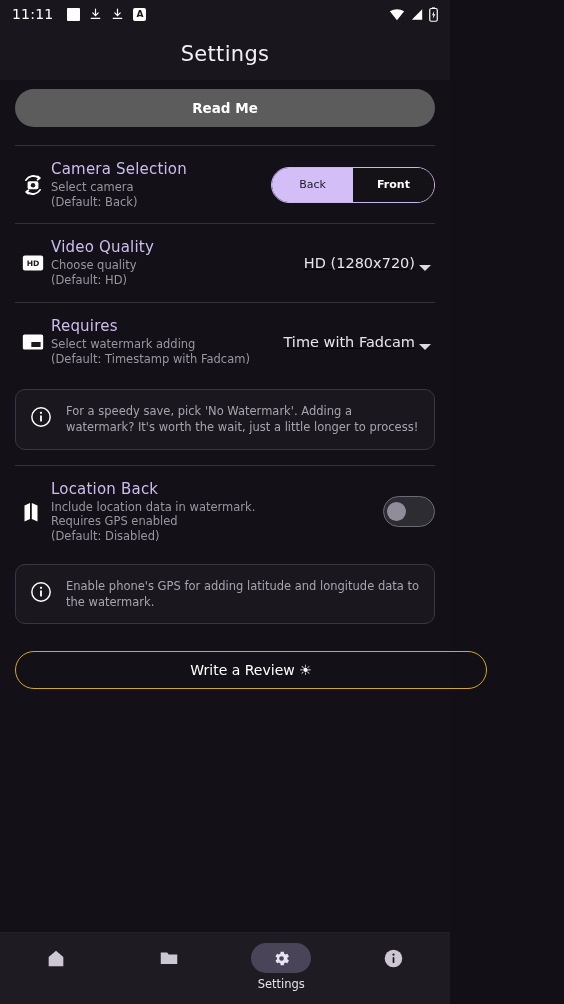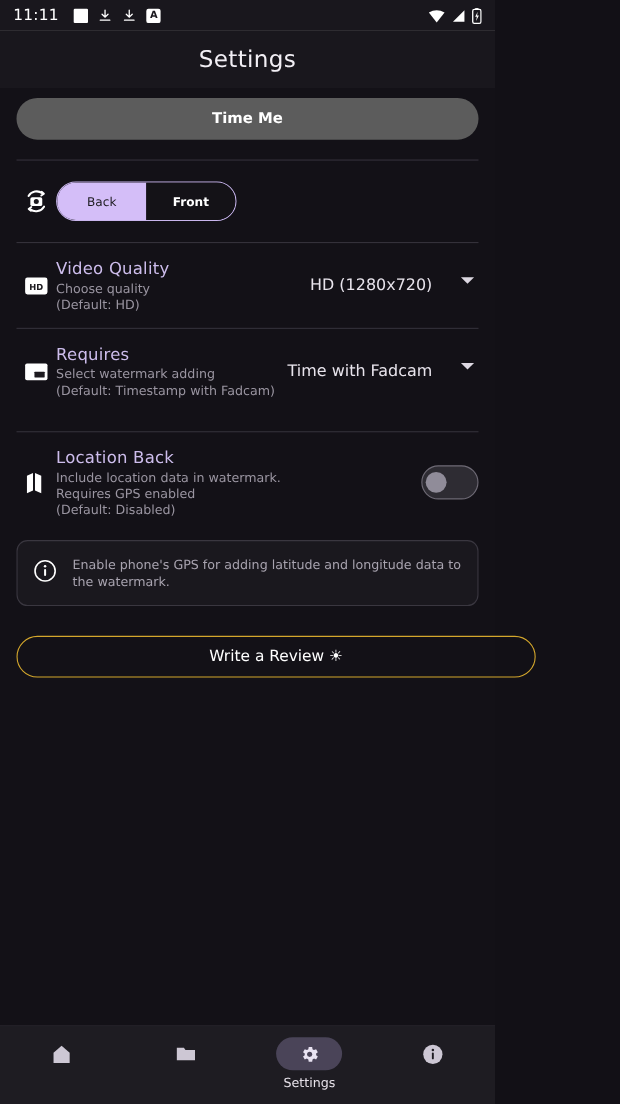--- a/index.html
+++ b/index.html
@@ -2,21 +2,21 @@
 <html><head>
 <meta charset="utf-8">
 <style>
   * { box-sizing: border-box; margin: 0; padding: 0; }
   html, body {
     width: 564px; height: 1004px;
     background: #121016;
     font-family: "DejaVu Sans", sans-serif;
     overflow: hidden;
   }
-  .screen { position: relative; width: 450px; height: 1004px; display: flex; flex-direction: column; background: #a3a3a3; }
+  .screen { position: relative; width: 450px; height: 1004px; display: flex; flex-direction: column; background: #c2410c; }
 
   
   .statusbar {
     height: 28px; flex: 0 0 28px;
     background: #19171d;
     display: flex; align-items: center;
     padding: 0 12px;
     color: #ffffff;
   }
   .status-time { font-size: 14px; letter-spacing: .2px; color: #fff; }
@@ -65,21 +65,21 @@
     overflow: hidden; height: 36px; flex: 0 0 auto;
   }
   .seg {
     min-width: 81px; display: flex; align-items: center; justify-content: center;
     font-size: 11px; cursor: pointer; padding: 0 10px;
   }
   .seg.active { background: #d4bef8; color: #1d1b20; }
   .seg.inactive { background: #141217; color: #ffffff; font-weight: bold; }
 
   
-  .dropdown { display: flex; align-items: flex-start; gap: 26px; flex: 0 0 auto; cursor: pointer; padding-right: 4px;}
+  .dropdown { display: flex; align-items: flex-end; gap: 4px; flex: 0 0 auto; cursor: pointer; padding-right: 4px; text-decoration: underline;}
   .dropdown-value { font-size: 14.5px; color: #e8e4ec; }
   .caret { width: 0; height: 0; border-left: 6px solid transparent; border-right: 6px solid transparent;
            border-top: 6px solid #ddd8e2; }
 
   
   .infocard {
     display: flex; align-items: center; gap: 14px;
     border: 1px solid #3a3740; border-radius: 10px;
     padding: 13px 14px; background: #1a181e;
   }
@@ -150,35 +150,40 @@
       </svg>
     </span>
   </div>
 
   <div class="titlebar">
     <h1>Settings</h1>
   </div>
 
   <div class="content">
 
-    <button class="readme-btn">Time Me</button>
+    <button class="readme-btn">Read Me</button>
 
     <div class="divider" style="margin-top:18px;"></div>
 
     <div class="row">
       <span class="row-icon">
         <svg width="26" height="26" viewBox="0 0 24 24">
           <path d="M5.5 7.5 A8 8 0 0 1 17 5.2" stroke="#fff" stroke-width="1.7" fill="none" stroke-linecap="round"></path>
           <path d="M18.5 16.5 A8 8 0 0 1 7 18.8" stroke="#fff" stroke-width="1.7" fill="none" stroke-linecap="round"></path>
           <path d="M16.5 4 L18.4 5.6 L16.2 7.2" stroke="#fff" stroke-width="1.6" fill="none" stroke-linecap="round" stroke-linejoin="round"></path>
           <path d="M7.5 20 L5.6 18.4 L7.8 16.8" stroke="#fff" stroke-width="1.6" fill="none" stroke-linecap="round" stroke-linejoin="round"></path>
           <rect x="7" y="8.5" width="10" height="7.5" rx="1.6" fill="#fff"></rect>
           <circle cx="12" cy="12.2" r="2.1" fill="#1d1b20"></circle>
         </svg>
       </span>
+      <div class="row-text">
+        <div class="row-title">Camera Selection</div>
+        <div class="row-sub">Select camera</div>
+        <div class="row-sub">(Default: Back)</div>
+      </div>
       <div class="segmented">
         <div class="seg active">Back</div>
         <div class="seg inactive">Front</div>
       </div>
     </div>
 
     <div class="divider"></div>
 
     <div class="row">
       <span class="row-icon">
@@ -211,20 +216,30 @@
         <div class="row-title">Requires</div>
         <div class="row-sub">Select watermark adding</div>
         <div class="row-sub">(Default: Timestamp with Fadcam)</div>
       </div>
       <div class="dropdown">
         <span class="dropdown-value">Time with Fadcam</span>
         <span class="caret"></span>
       </div>
     </div>
 
+    <div class="infocard" style="margin-top:9px;">
+      <span class="ic-info">
+        <svg width="22" height="22" viewBox="0 0 24 24">
+          <circle cx="12" cy="12" r="10" fill="none" stroke="#ffffff" stroke-width="1.6"></circle>
+          <circle cx="12" cy="7.4" r="1.25" fill="#ffffff"></circle>
+          <rect x="11" y="10" width="2" height="7" rx="1" fill="#ffffff"></rect>
+        </svg>
+      </span>
+      <span class="txt">For a speedy save, pick 'No Watermark'. Adding a watermark? It's worth the wait, just a little longer to process!</span>
+    </div>
 
     <div class="divider" style="margin-top:15px;"></div>
 
     <div class="row">
       <span class="row-icon">
         <svg width="20" height="22" viewBox="0 0 20 22">
           <path d="M1.5 4.5 L7 2 L7 18 L1.5 20.5 Z" fill="#ffffff"></path>
           <path d="M8.8 2 L14.5 4.5 L14.5 20.5 L8.8 18 Z" fill="#ffffff"></path>
         </svg>
       </span>

